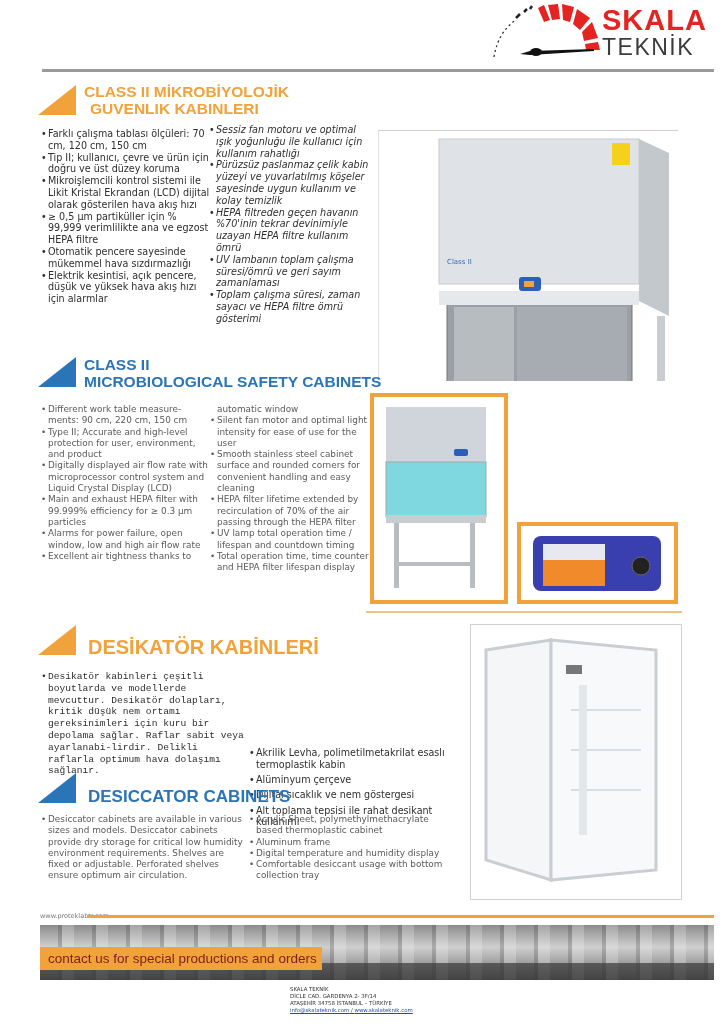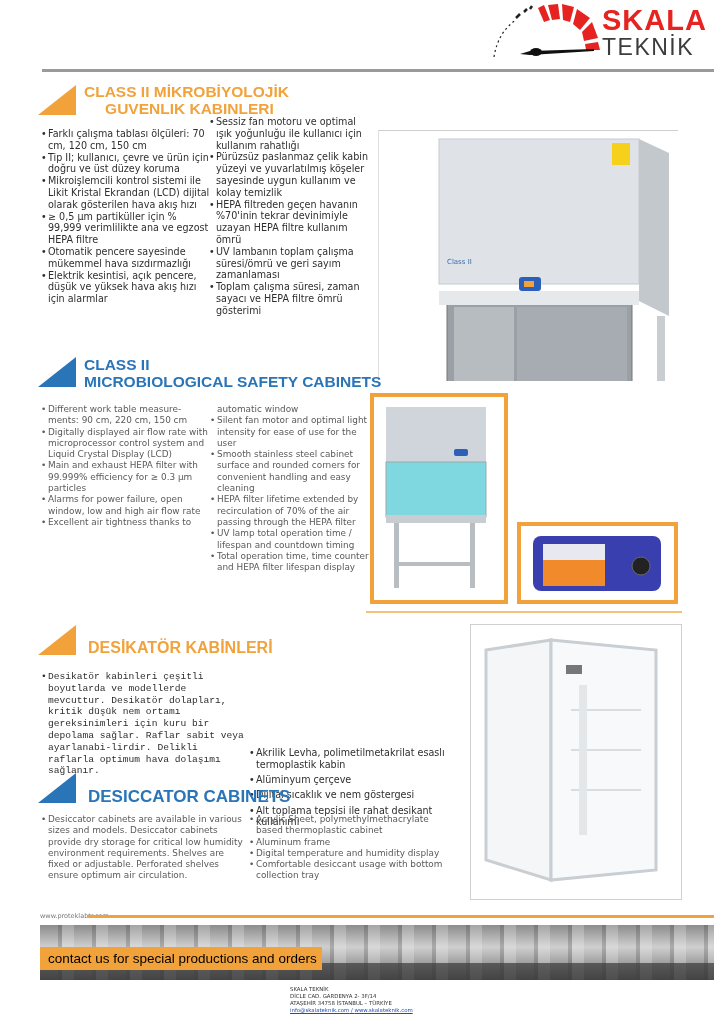--- a/index.html
+++ b/index.html
@@ -11,45 +11,45 @@
   .logo .brand1 { position: absolute; left: 116px; top: 2px; font-family: "Liberation Sans", sans-serif; font-weight: bold; font-size: 29px; color: #e52421; letter-spacing: 1px; }
   .logo .brand2 { position: absolute; left: 116px; top: 32px; font-family: "Liberation Sans", sans-serif; font-size: 23px; color: #3c3c3c; letter-spacing: 1.5px; }
   .top-rule { position: absolute; left: 42px; top: 69px; width: 672px; height: 3px; background: #9a9a9a; }
 
   
   .heading { position: absolute; display: flex; align-items: flex-start; }
   .tri { width: 0; height: 0; border-style: solid; }
   .tri.orange { border-width: 0 0 30px 38px; border-color: transparent transparent #f2a23a transparent; }
   .tri.blue { border-width: 0 0 30px 38px; border-color: transparent transparent #2a74b8 transparent; }
   .htext { font-family: "Liberation Sans", sans-serif; font-weight: bold; line-height: 17px; }
-  .htext.orange { color: #f2a23a; font-size: 15.5px; text-align: center; }
+  .htext.orange { color: #f2a23a; font-size: 15.5px; }
   .htext.blue { color: #2a74b8; font-size: 15.5px; }
 
   .h1 { left: 38px; top: 85px; }
   .h1 .htext { margin-left: 8px; margin-top: -2px; }
   .h1 .line2 { padding-left: 6px; display: block; }
 
   .h2 { left: 38px; top: 357px; }
   .h2 .htext { margin-left: 8px; margin-top: -1px; }
 
   .h3 { left: 38px; top: 625px; }
-  .h3 .htext { margin-left: 12px; margin-top: 14px; font-size: 16px; }
+  .h3 .htext { margin-left: 12px; margin-top: 14px; font-size: 20px; }
 
   .h4 { left: 38px; top: 773px; }
   .h4 .htext { margin-left: 12px; margin-top: 15px; font-size: 17px; }
 
   
   .col { position: absolute; list-style: none; }
   .col li { position: relative; padding-left: 7px; }
   .col li::before { content: "•"; position: absolute; left: 0; top: 0; }
   .tr { font-size: 9.6px; line-height: 11.8px; color: #2e2e2e; }
   .en { font-size: 8.9px; line-height: 11.3px; color: #5a5a5a; }
 
   .c1a { left: 41px; top: 128px; width: 170px; }
-  .c1b { left: 209px; top: 116px; width: 160px; }
+  .c1b { left: 209px; top: 124px; width: 160px; font-style: italic; }
   .c2a { left: 41px; top: 404px; width: 168px; }
   .c2b { left: 210px; top: 404px; width: 160px; }
   .c2b li.cont::before { content: ""; }
   .c3a { left: 41px; top: 671px; width: 206px; font-family: Liberation Mono, monospace; }
   .c3b { left: 249px; top: 707px; width: 200px; margin-top: 40px; }
   .c3b li { margin-bottom: 3.5px; }
   .c4a { left: 41px; top: 814px; width: 206px; }
   .c4b { left: 249px; top: 814px; width: 200px; }
 
   
@@ -61,21 +61,21 @@
   .orange-rule-small { position: absolute; left: 366px; top: 611px; width: 316px; height: 2px; background: #f2c47a; }
   .img4 { left: 470px; top: 624px; width: 212px; height: 276px; }
 
   
   .site { position: absolute; left: 40px; top: 912px; font-size: 6.5px; color: #777; }
   .site-rule { position: absolute; left: 88px; top: 915px; width: 626px; height: 3px; background: #f2a23a; }
   .banner { position: absolute; left: 40px; top: 925px; width: 674px; height: 55px; background: linear-gradient(180deg, #8c8c8c 0%, #cfcfcf 40%, #9e9e9e 70%, #5a5a5a 100%); overflow: hidden; }
   .banner .shelves { position: absolute; inset: 0; background:
       repeating-linear-gradient(90deg, rgba(255,255,255,0.0) 0px, rgba(255,255,255,0.0) 18px, rgba(60,60,60,0.35) 18px, rgba(60,60,60,0.35) 22px, rgba(255,255,255,0.3) 22px, rgba(255,255,255,0.3) 34px); opacity: 0.7; }
   .banner .bench { position: absolute; left: 0; right: 0; top: 38px; height: 17px; background: #3a3a3a; opacity: 0.7; }
-  .banner .cta { position: absolute; left: 0; top: 22px; height: 23px; width: 282px; background: #f2a23a; color: #000000; font-family: "Liberation Sans", sans-serif; font-size: 13.5px; line-height: 23px; padding-left: 8px; white-space: nowrap; }
+  .banner .cta { position: absolute; left: 0; top: 22px; height: 23px; width: 282px; background: #f2a23a; color: #7f1d1d; font-family: "Liberation Sans", sans-serif; font-size: 13.5px; line-height: 23px; padding-left: 8px; white-space: nowrap; }
 
   .addr { position: absolute; left: 290px; top: 986px; font-size: 5.4px; line-height: 7px; color: #333; }
   .addr .link { color: #1f4fb0; text-decoration: underline; }
 </style>
 </head>
 <body>
 
 <div class="logo">
   <svg width="120" height="62" viewBox="0 0 120 62" style="position:absolute;left:0;top:0;">
     <path d="M8 55 Q12 30 30 18" stroke="#222" stroke-width="1.2" fill="none" stroke-dasharray="2 3"></path>
@@ -135,20 +135,21 @@
 
 <div class="heading h2">
   <div class="tri blue"></div>
   <div class="htext blue">
     <span style="display:block">CLASS II</span>
     <span style="display:block">MICROBIOLOGICAL SAFETY CABINETS</span>
   </div>
 </div>
 <ul class="col en c2a">
   <li>Different work table measure-ments: 90 cm, 220 cm, 150 cm</li>
+  <li>Type II; Accurate and high-level protection for user, environment, and product</li>
   <li>Digitally displayed air flow rate with microprocessor control system and Liquid Crystal Display (LCD)</li>
   <li>Main and exhaust HEPA filter with 99.999% efficiency for ≥ 0.3 µm particles</li>
   <li>Alarms for power failure, open window, low and high air flow rate</li>
   <li>Excellent air tightness thanks to</li>
 </ul>
 <ul class="col en c2b">
   <li class="cont">automatic window</li>
   <li>Silent fan motor and optimal light intensity for ease of use for the user</li>
   <li>Smooth stainless steel cabinet surface and rounded corners for convenient handling and easy cleaning</li>
   <li>HEPA filter lifetime extended by recirculation of 70% of the air passing through the HEPA filter</li>

